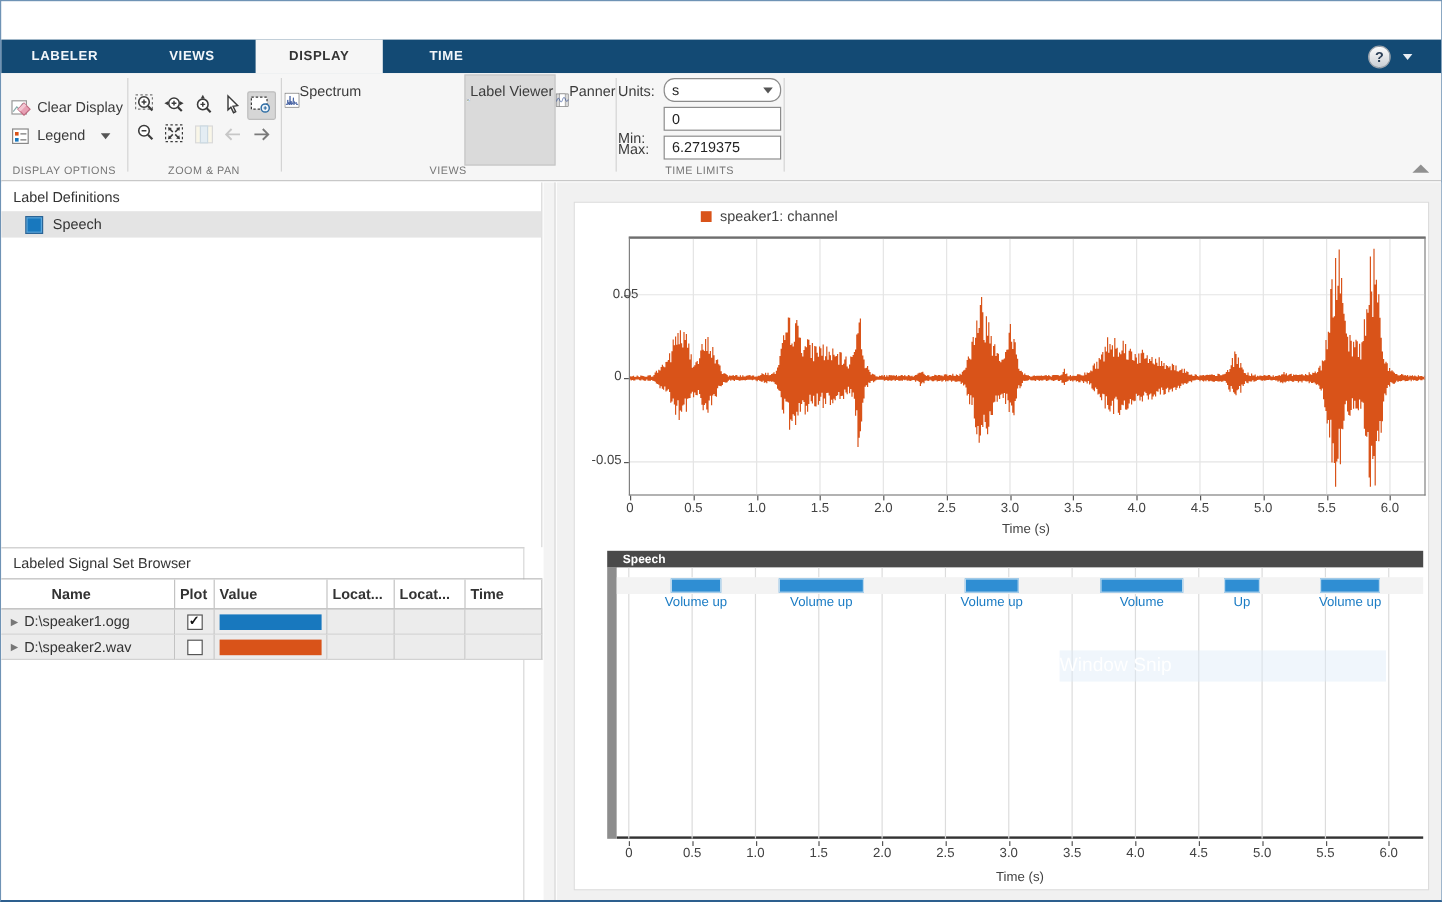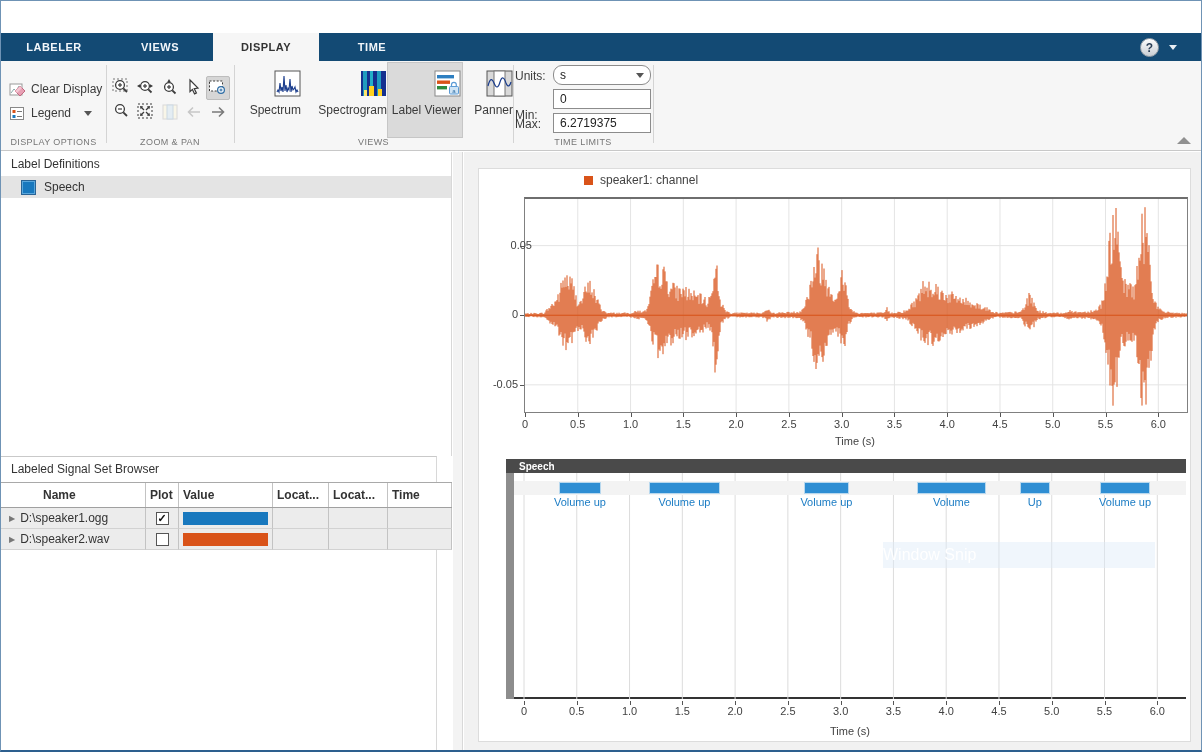--- a/index.html
+++ b/index.html
@@ -16,21 +16,21 @@
   #help-circle{position:absolute;right:42px;top:5px;width:19px;height:19px;border-radius:50%;background:linear-gradient(#fdfdfd,#c9ced4);border:1px solid #9aa2ab;color:#2b3f57;font-size:12px;font-weight:bold;display:flex;align-items:center;justify-content:center;}
   .caret{width:0;height:0;border-left:4px solid transparent;border-right:4px solid transparent;border-top:5px solid #e8eef4;}
   #help-caret{position:absolute;right:24px;top:12px;}
   
   #toolstrip{position:absolute;left:0;top:60px;width:100%;height:90px;background:#f6f6f6;border-bottom:1px solid #c8c8c8;}
   .sec-label{position:absolute;top:76px;font-size:9px;color:#767676;letter-spacing:.4px;text-align:center;}
   .vsep{position:absolute;top:4px;height:78px;width:1px;background:#d4d4d4;}
   .tool-label{font-size:12px;color:#3b3b3b;}
   .tbtn{position:absolute;display:flex;align-items:center;gap:5px;height:22px;}
   .icon16{width:17px;height:17px;flex:0 0 17px;}
-  .viewbtn{position:absolute;top:2px;width:64px;height:74px;display:flex;flex-direction:column;align-items:flex-end;}
+  .viewbtn{position:absolute;top:2px;width:64px;height:74px;display:flex;align-items:flex-start;}
   .viewbtn .icon26{width:27px;height:27px;margin-top:7px;}
   .viewbtn .vlabel{margin-top:6px;font-size:12px;color:#3b3b3b;white-space:nowrap;}
   #lv-highlight{position:absolute;left:386px;top:1px;width:76px;height:76px;background:#dadada;border:1px solid #c6c6c6;}
   .zicon{position:absolute;width:20px;height:20px;}
   #zsel-bg{position:absolute;left:205px;top:15px;width:24px;height:24px;background:#d6d6d6;border:1px solid #bdbdbd;border-radius:2px;}
   .tl-label{position:absolute;width:36px;text-align:left;font-size:12px;color:#3b3b3b;}
   .tl-field{position:absolute;left:552px;width:98px;height:20px;border:1px solid #8c8c8c;background:#fff;font-size:12px;color:#222;padding:0 6px;font-family:"Liberation Sans",sans-serif;}
   #units-dd{border-radius:9px;display:flex;align-items:center;}
   #units-dd .caret{border-top-color:#555;margin-left:auto;}
   #collapse-arrow{position:absolute;right:10px;top:76px;width:0;height:0;border-left:7px solid transparent;border-right:7px solid transparent;border-bottom:7px solid #909090;}
@@ -177,32 +177,20 @@
     <div class="sec-label" style="left:105px;width:128px">ZOOM &amp; PAN</div>
     <div class="vsep" style="left:233px"></div>
 
     <div id="lv-highlight"></div>
     <div class="viewbtn" style="left:236px">
       <svg class="icon26" viewBox="0 0 27 27">
         <rect x="1" y="1" width="25" height="25" fill="#fff" stroke="#555"></rect>
         <polyline points="3,22 4,20 5,22 6,13 7,21 8,17 9,22 10,6 11,21 12,15 13,22 14,18 15,20 16,9 17,22 18,16 19,20 20,19 21,17 22,22 23,20 24,22" fill="none" stroke="#1a3c8c" stroke-width="1.1"></polyline>
       </svg>
       <span class="vlabel">Spectrum</span>
-    </div>
-    <div class="viewbtn" style="left:300px;width:86px">
-      <svg class="icon26" viewBox="0 0 27 27">
-        <rect x="1" y="1" width="25" height="25" fill="#15308f"></rect>
-        <rect x="3" y="1" width="4" height="25" fill="#1f9bbf"></rect>
-        <rect x="10" y="1" width="3" height="25" fill="#23b0c8"></rect>
-        <rect x="17" y="1" width="4" height="25" fill="#1f9bbf"></rect>
-        <rect x="9" y="16" width="5" height="10" fill="#ffd21f"></rect>
-        <rect x="18" y="19" width="4" height="7" fill="#ffd21f"></rect>
-        <rect x="4" y="20" width="3" height="6" fill="#ffe56b"></rect>
-      </svg>
-      <span class="vlabel">Spectrogram</span>
     </div>
     <div class="viewbtn" style="left:388px;width:72px">
       <svg class="icon26" viewBox="0 0 27 27">
         <rect x="1" y="1" width="25" height="25" fill="#fff" stroke="#888"></rect>
         <rect x="3" y="5" width="17" height="3.4" fill="#2e7fc1"></rect>
         <rect x="3" y="10.5" width="13" height="3.4" fill="#d95319"></rect>
         <rect x="3" y="16" width="10" height="3.4" fill="#2e8b3d"></rect>
         <rect x="15.5" y="16.5" width="9" height="7.5" rx="1" fill="#cfe4f5" stroke="#5b9bd5"></rect>
         <path d="M17.5,16.5 v-1.8 a2.4,2.4 0 0 1 4.8,0 v1.8" fill="none" stroke="#5b9bd5" stroke-width="1.2"></path>
         <text x="19.9" y="22.6" font-size="6" fill="#2e6da4" text-anchor="middle" font-family="Liberation Sans, sans-serif">a</text>

